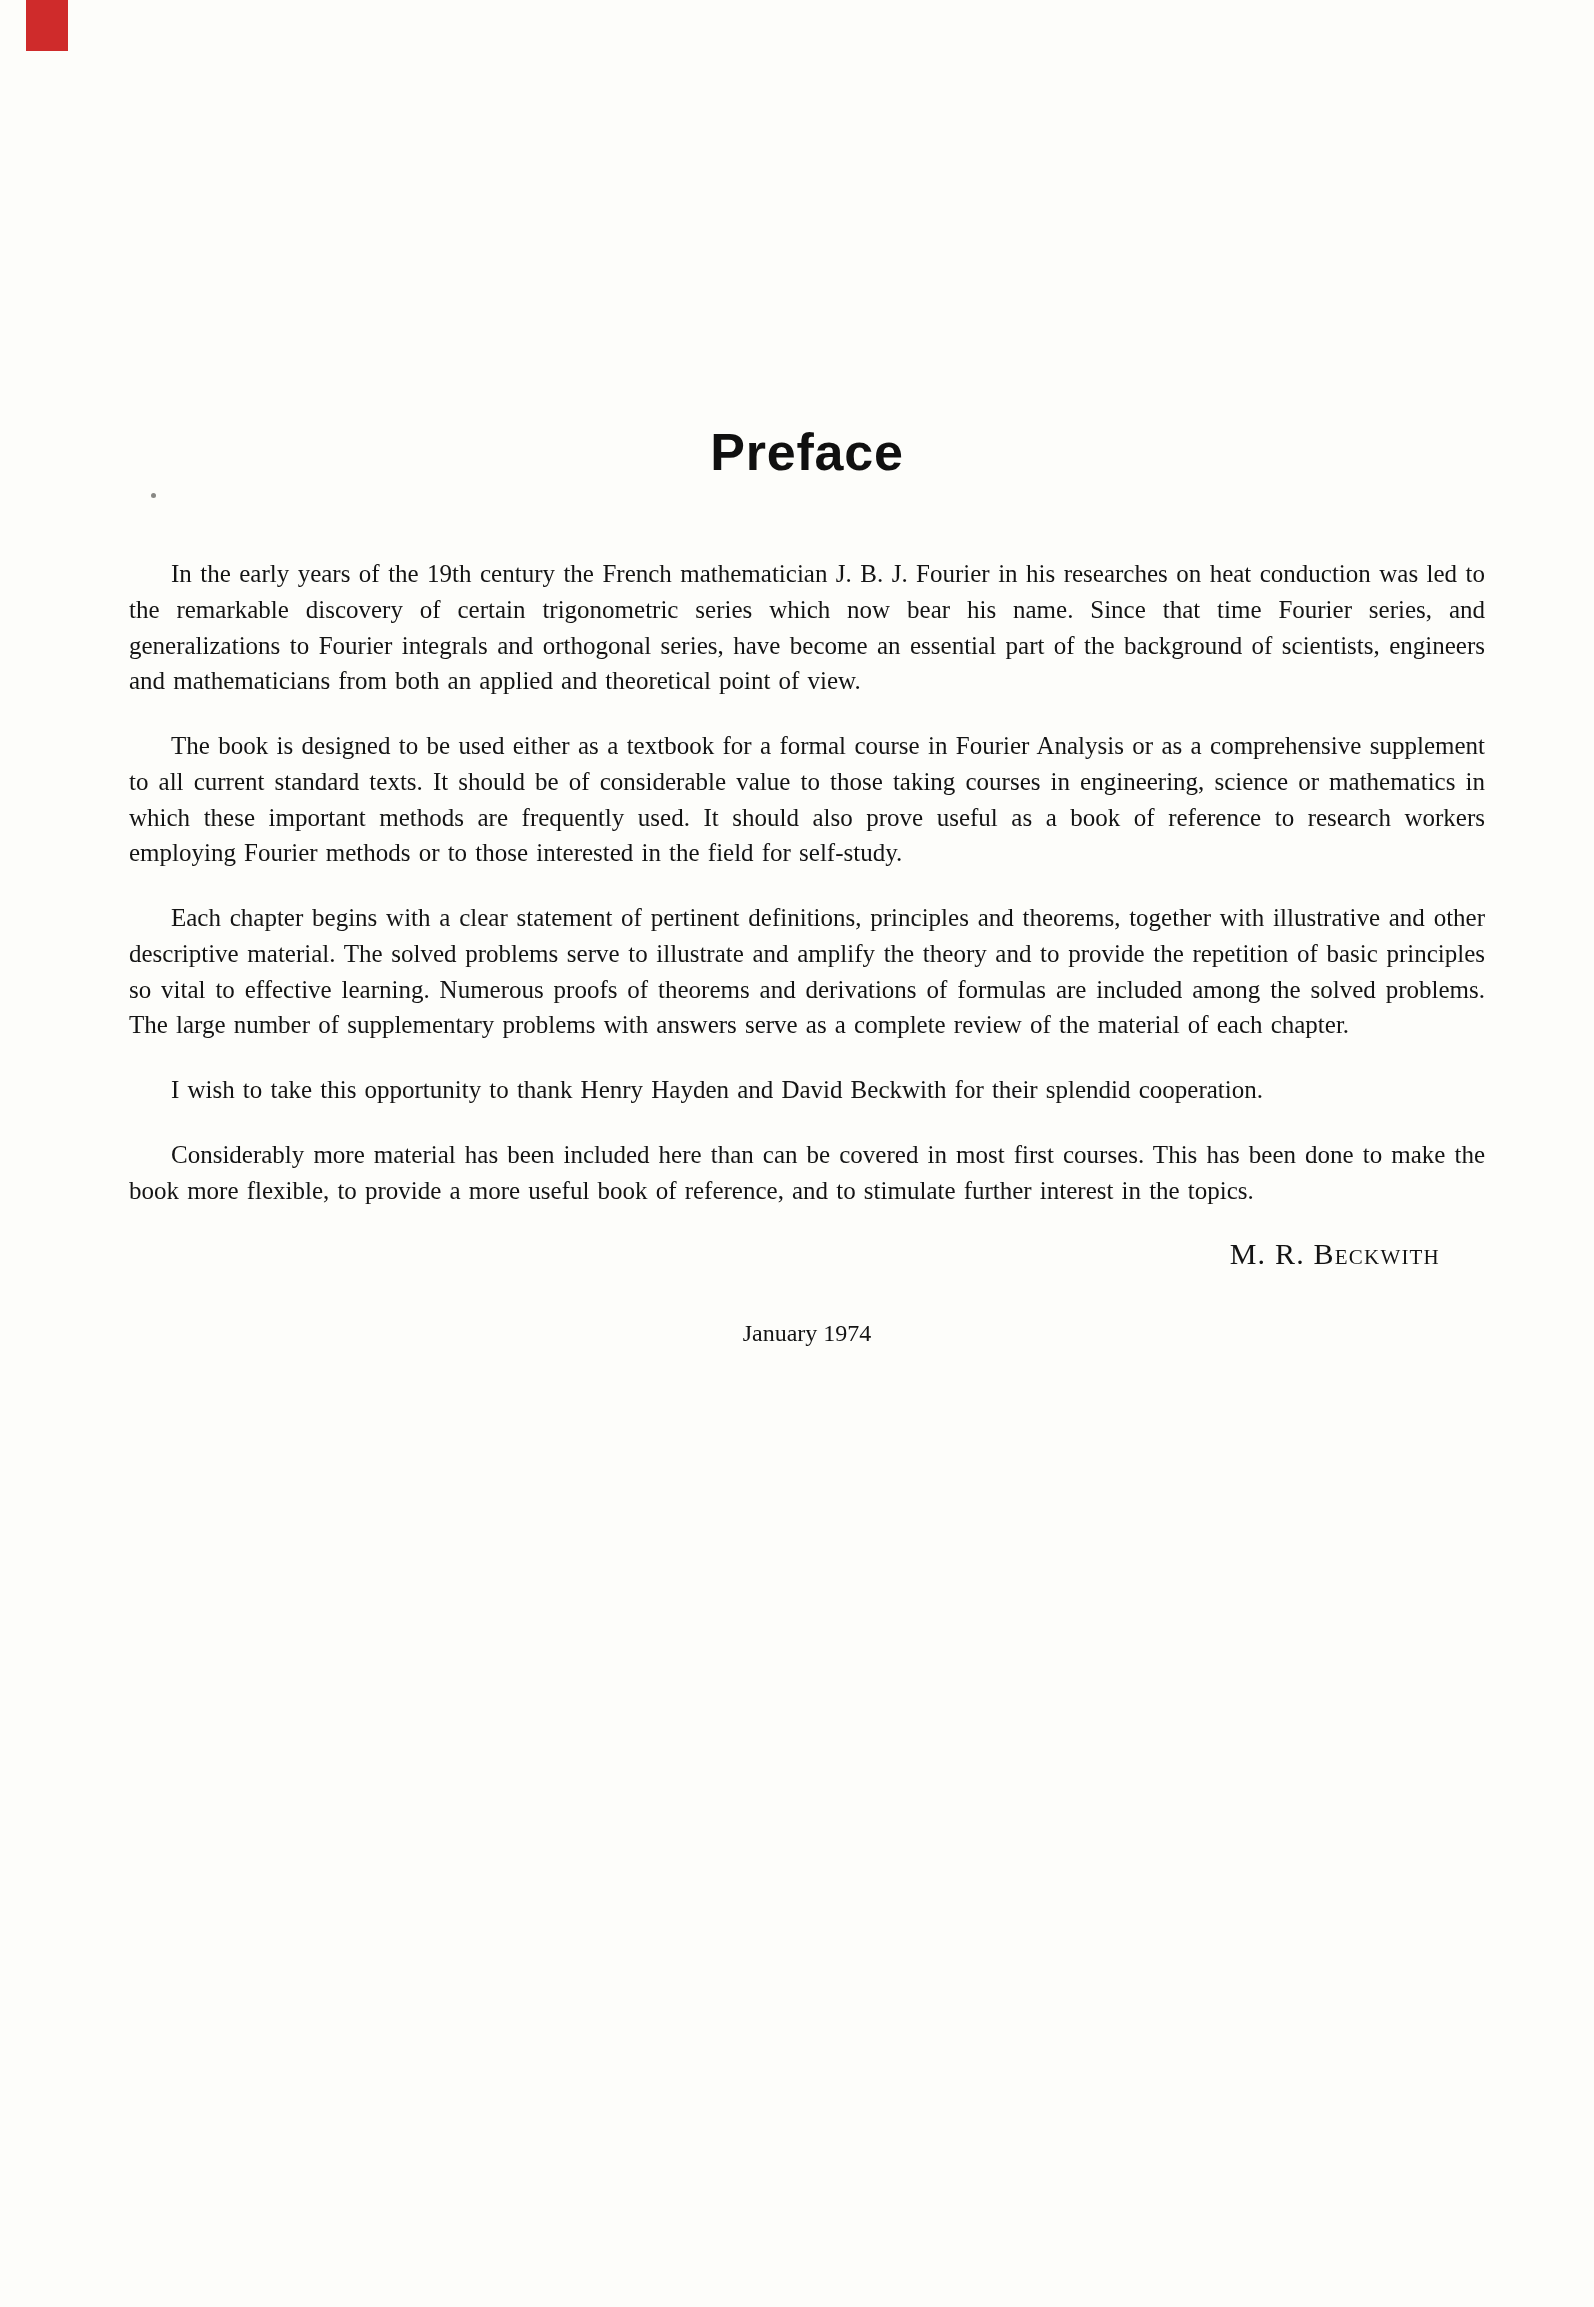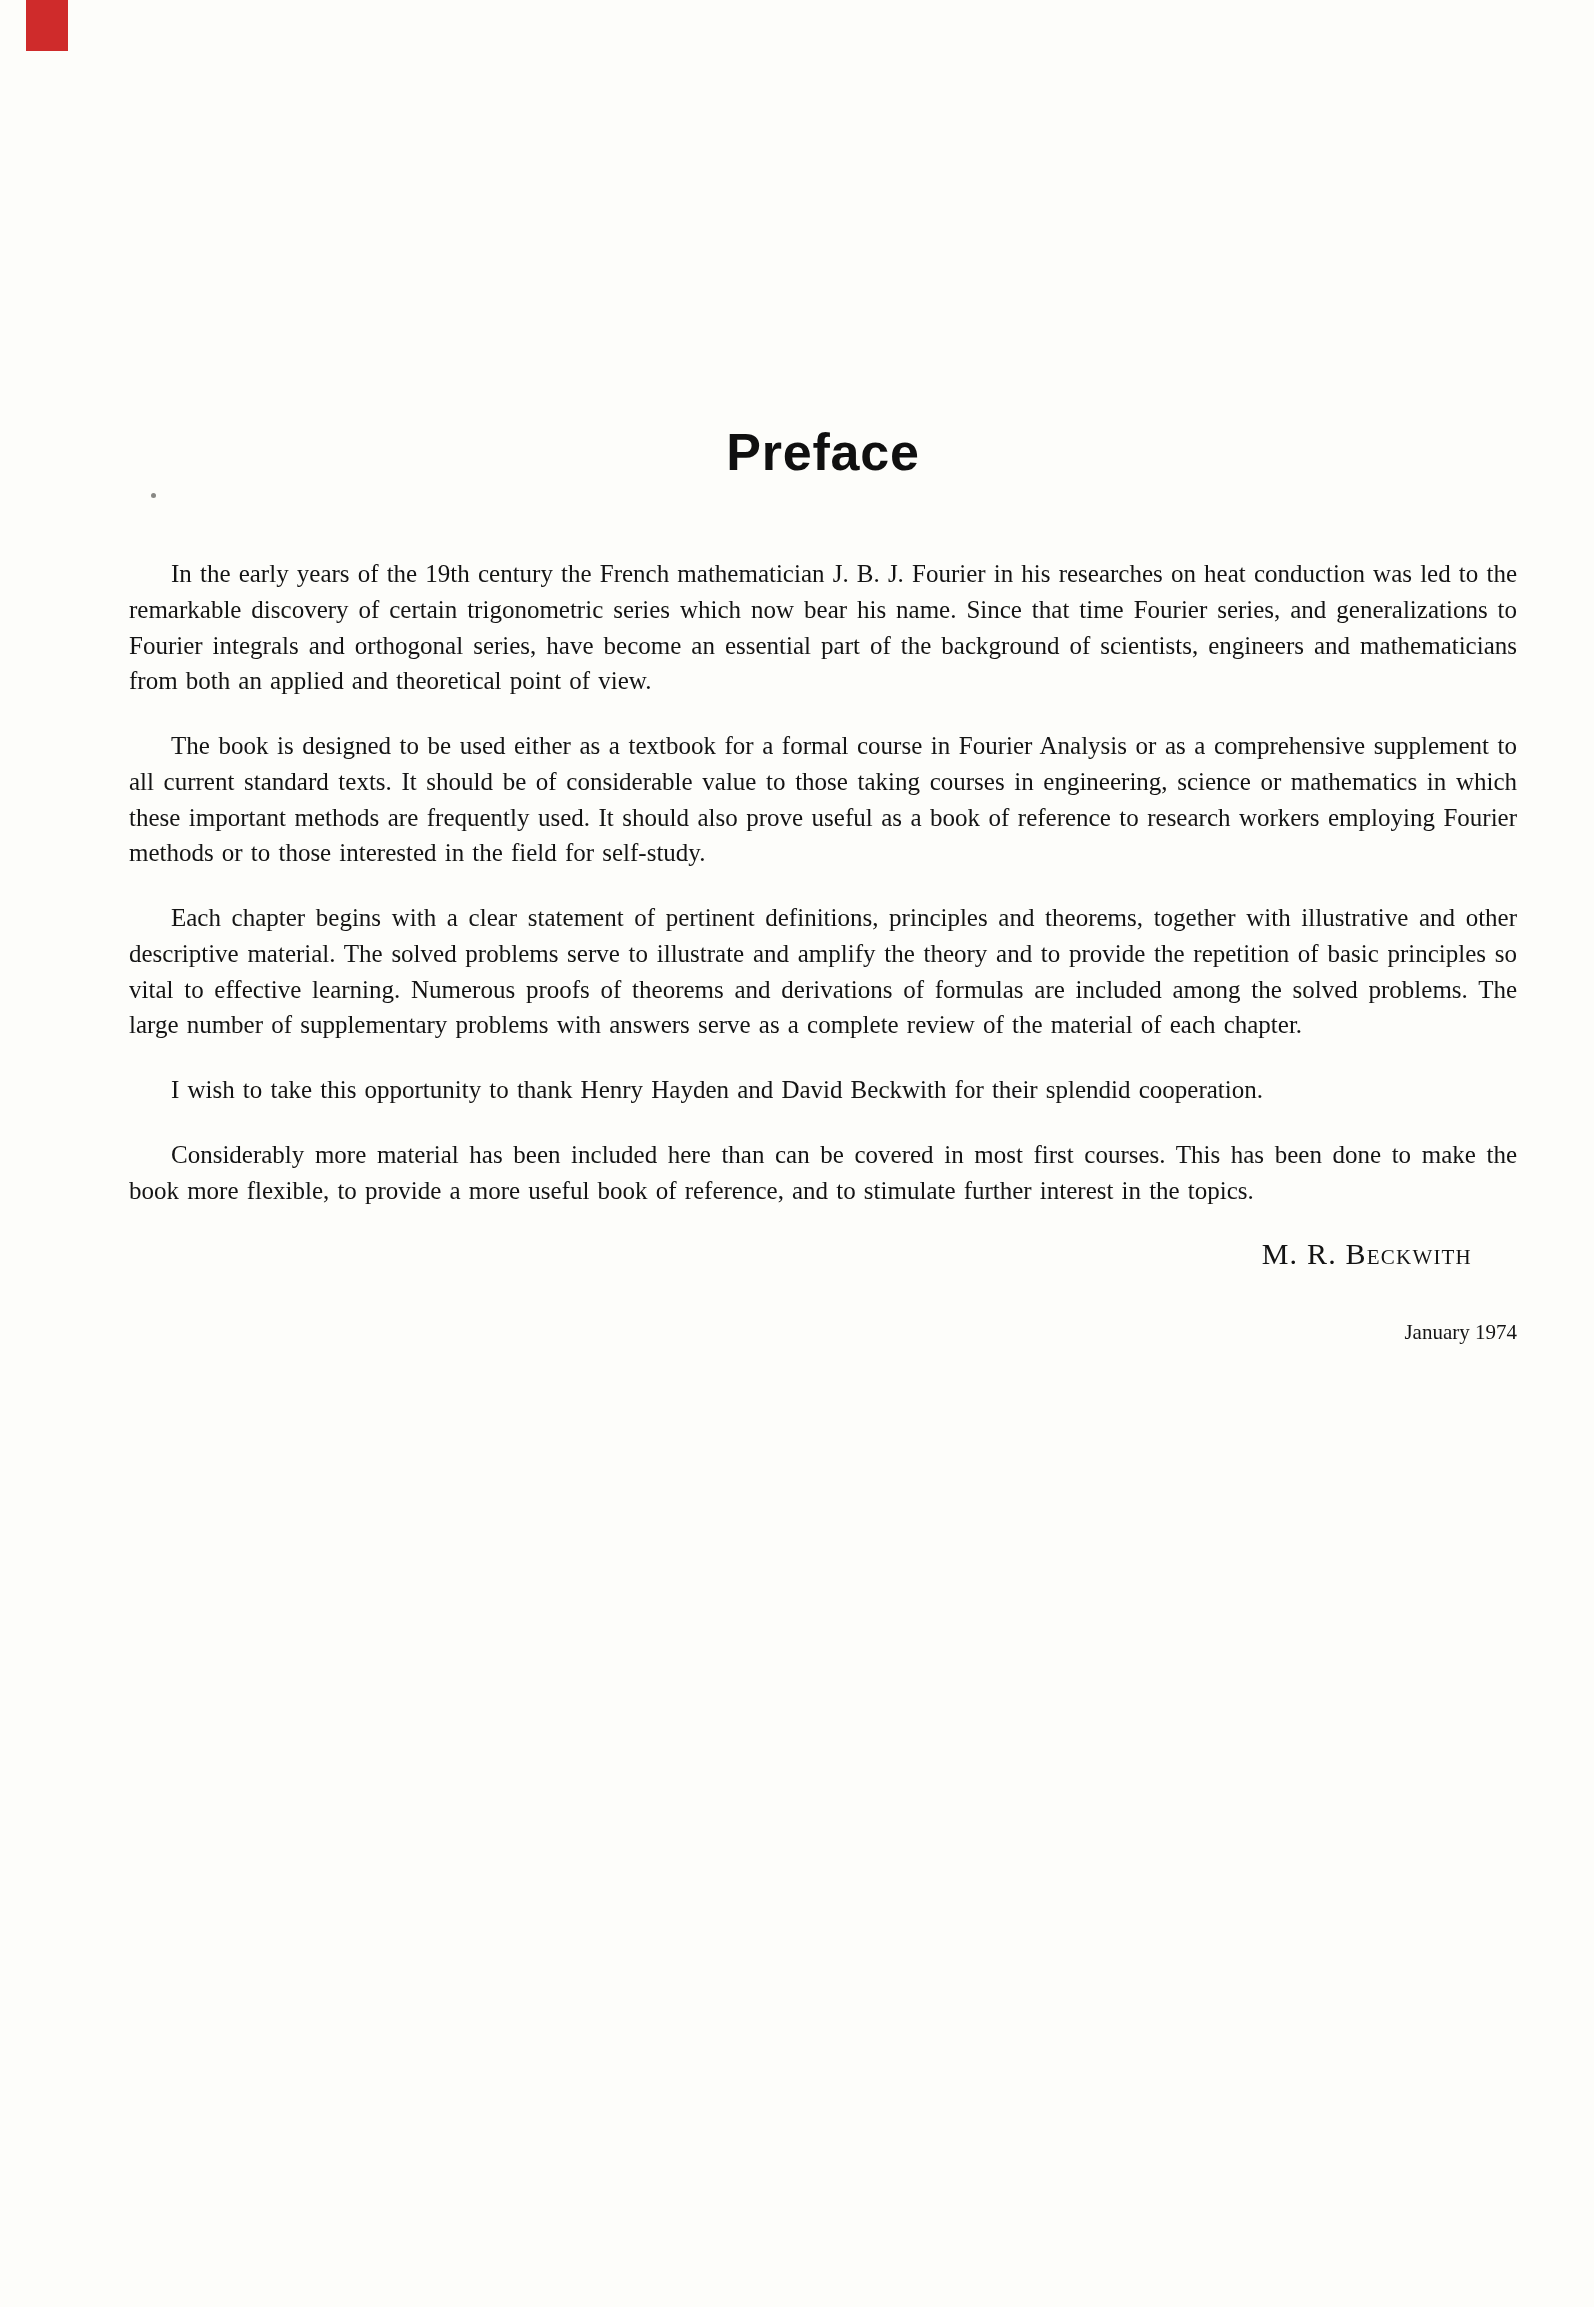--- a/index.html
+++ b/index.html
@@ -11,21 +11,21 @@
     height: 2307px;
     background: #fdfdfa;
     position: relative;
     font-family: "Liberation Serif", serif;
     color: #141414;
     overflow: hidden;
   }
   .page {
     position: absolute;
     inset: 0;
-    padding: 422px 77px 0 129px;
+    padding: 422px 109px 0 129px;
     box-sizing: border-box;
   }
   .corner-mark {
     position: absolute;
     left: 26px;
     top: 0;
     width: 42px;
     height: 51px;
   }
   .artifact-dot {
@@ -58,22 +58,22 @@
   p.signature {
     margin: 18.5px 0 0 0;
     font-size: 30px;
     text-align: right;
     padding-right: 45px;
     font-variant: small-caps;
     letter-spacing: 1.2px;
   }
   p.dateline {
     margin: 49px 0 0 0;
-    font-size: 21px;
-    text-align: right;
+    font-size: 24px;
+    text-align: center;
   }
 </style>
 </head>
 <body>
 
 <div class="page">
 
   <div class="corner-mark" style="background:#cf2b2b"></div>
 
   <div class="artifact-dot"></div>

